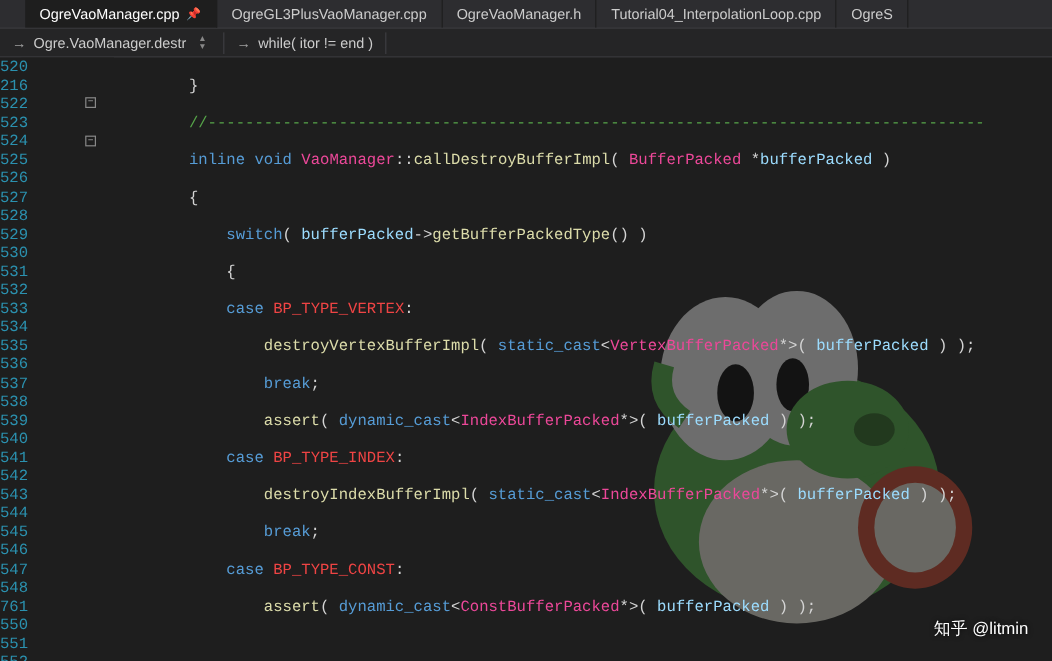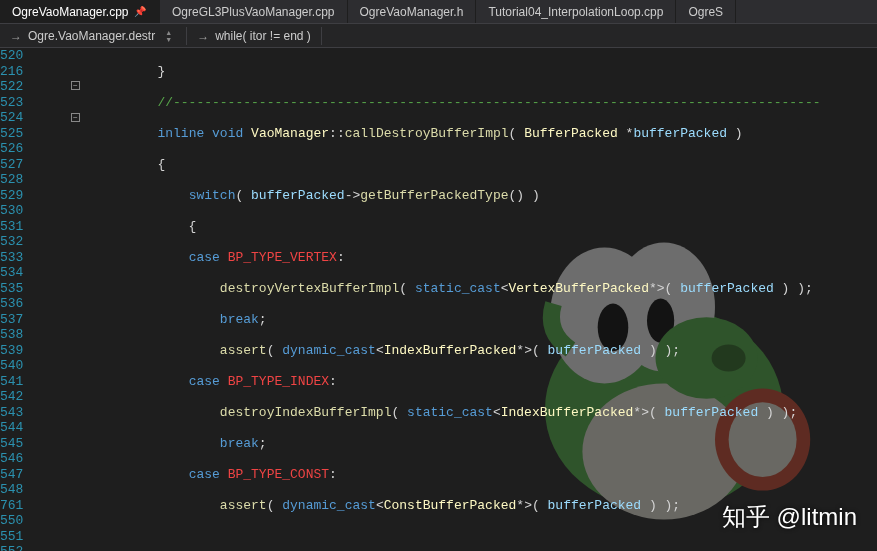--- a/index.html
+++ b/index.html
@@ -11,20 +11,21 @@
     width: 877px;
     height: 551px;
     overflow: hidden;
     position: relative;
   }
   .tabs {
     display: flex;
     background: #2d2d30;
     height: 24px;
     border-bottom: 1px solid #3e3e42;
+    padding-left: 21px;
   }
   .tab {
     padding: 4px 12px;
     font-size: 12px;
     color: #cccccc;
     font-family: 'Segoe UI', sans-serif;
     border-right: 1px solid #1e1e1e;
     display: flex;
     align-items: center;
     gap: 6px;
@@ -119,35 +120,35 @@
   .code {
     flex: 1;
     white-space: pre;
     line-height: 15.5px;
     z-index: 1;
     position: relative;
   }
   .line { height: 15.5px; }
   .gutter .line { height: 15.5px; }
   .kw { color: #569cd6; }
-  .type { color: #fef9c3; }
+  .type { color: #ec4899; }
   .func { color: #dcdcaa; }
   .ident { color: #9cdcfe; }
   .enum { color: #ef4444; }
   .comment { color: #57a64a; }
   .op { color: #d4d4d4; }
   .punct { color: #d4d4d4; }
   .destroy { color: #dcdcaa; text-align: center; }
   .watermark {
     position: absolute;
     right: 20px;
     bottom: 18px;
     color: #fff;
     font-family: 'Microsoft YaHei', sans-serif;
-    font-size: 24px;
+    font-size: 14px;
     text-shadow: 0 0 4px rgba(0,0,0,0.8);
     z-index: 4;
   }
 </style>
 </head>
 <body>
 
 <div class="tabs">
   <div class="tab active">
     <span>OgreVaoManager.cpp</span>

